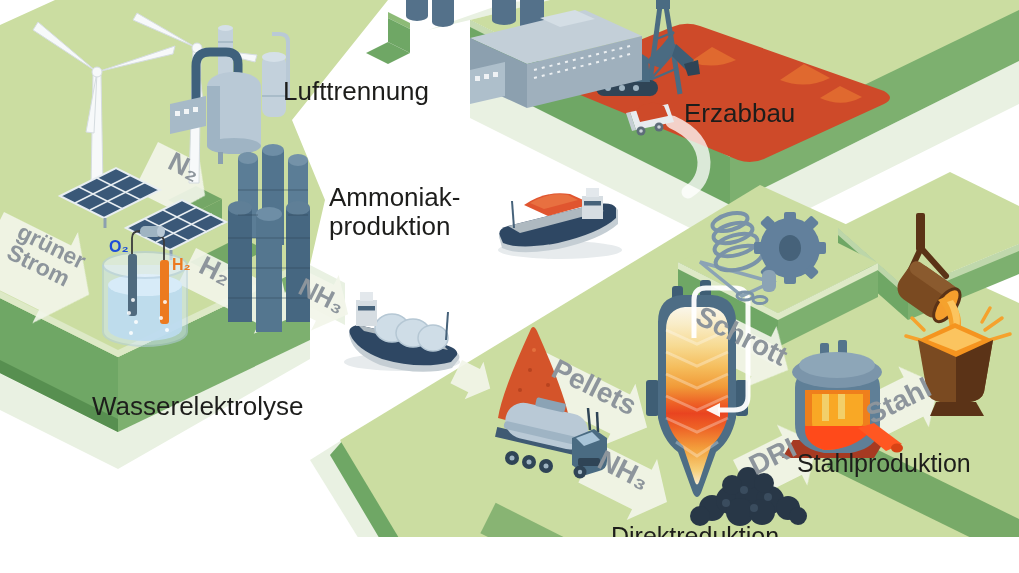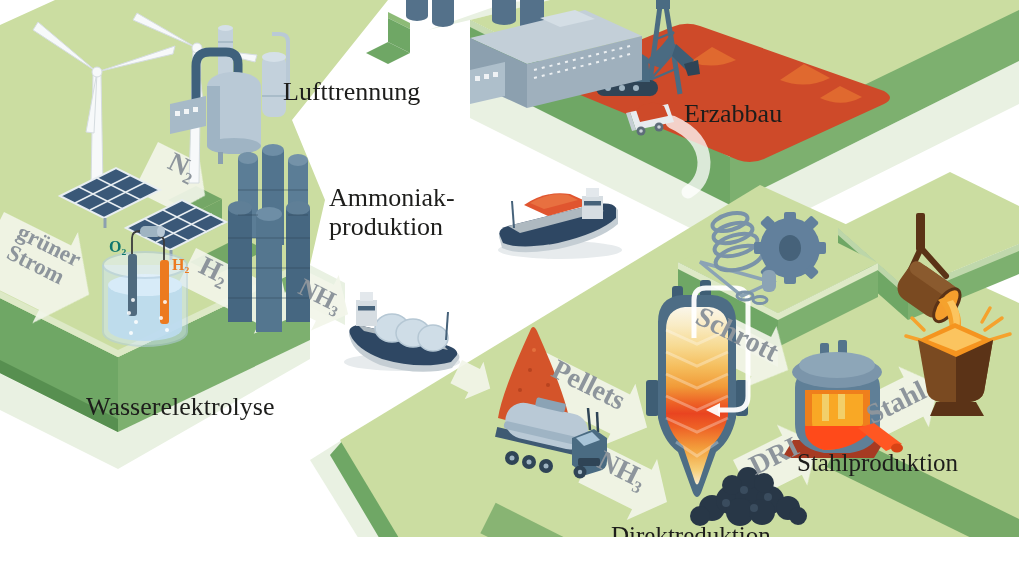--- a/index.html
+++ b/index.html
@@ -1,17 +1,17 @@
 <!DOCTYPE html>
 <html><head>
 <meta charset="utf-8">
 <style>
   html,body{margin:0;padding:0;background:#fff;}
   #canvas{position:relative;width:1019px;height:537px;background:#ffffff;overflow:hidden;
-          font-family:Liberation Serif, serif;}
+          font-family:Liberation Sans, sans-serif;}
   #bg{position:absolute;left:0;top:0;}
   .station{position:absolute;font-weight:400;font-size:26px;line-height:1.12;color:#1d1d1b;white-space:nowrap;}
   .flow{position:absolute;font-weight:700;color:#8d959c;white-space:nowrap;transform-origin:0 0;line-height:1.02;}
   .gaslabel{position:absolute;font-weight:700;white-space:nowrap;}
 </style>
 </head>
 <body>
 
 <div id="canvas">
 <svg id="bg" width="1019" height="573" viewBox="0 0 1019 573">
@@ -421,31 +421,31 @@
     <polygon points="928,340 955,328 982,340 956,351" fill="#fbc45f"></polygon>
     <polygon points="936,402 976,402 984,416 930,416" fill="#5b3317"></polygon>
   </g>
 </svg>
 
   <div class="station" style="left:283px;top:77px;"><span>Lufttrennung</span></div>
   <div class="station" style="left:684px;top:99px;"><span>Erzabbau</span></div>
   <div class="station" style="left:329px;top:183px;">
     <span>Ammoniak-</span><br><span>produktion</span>
   </div>
-  <div class="station" style="left:86px;top:392px;"><span>Wasserelektrolyse</span></div>
+  <div class="station" style="left:92px;top:392px;"><span>Wasserelektrolyse</span></div>
   <div class="station" style="left:797px;top:449px;font-size:25px;"><span>Stahlproduktion</span></div>
   <div class="station" style="left:611px;top:522px;font-size:25px;"><span>Direktreduktion</span></div>
 
   <div class="flow" style="left:24px;top:220px;font-size:23px;transform:rotate(26.5deg);">
     <span>grüner</span><br><span>Strom</span>
   </div>
   <div class="flow" style="left:176px;top:148px;font-size:27px;transform:rotate(26.5deg);"><span>N₂</span></div>
   <div class="flow" style="left:207px;top:252px;font-size:27px;transform:rotate(26.5deg);"><span>H₂</span></div>
   <div class="flow" style="left:306px;top:274px;font-size:25px;transform:rotate(26.5deg);"><span>NH₃</span></div>
   <div class="flow" style="left:560px;top:355px;font-size:28px;transform:rotate(26.5deg);"><span>Pellets</span></div>
   <div class="flow" style="left:606px;top:446px;font-size:28px;transform:rotate(26.5deg);"><span>NH₃</span></div>
   <div class="flow" style="left:704px;top:302px;font-size:28px;transform:rotate(26.5deg);"><span>Schrott</span></div>
   <div class="flow" style="left:745px;top:455px;font-size:28px;transform:rotate(-26.5deg);"><span>DRI</span></div>
   <div class="flow" style="left:862px;top:404px;font-size:28px;transform:rotate(-26.5deg);"><span>Stahl</span></div>
 
-  <div class="gaslabel" style="left:109px;top:238px;font-size:16px;color:#0f766e;text-align:right;"><span>O₂</span></div>
+  <div class="gaslabel" style="left:109px;top:238px;font-size:16px;color:#1d4ed8;text-align:right;"><span>O₂</span></div>
   <div class="gaslabel" style="left:172px;top:256px;font-size:16px;color:#ec7a1f;"><span>H₂</span></div>
 </div>
 
 </body></html>

